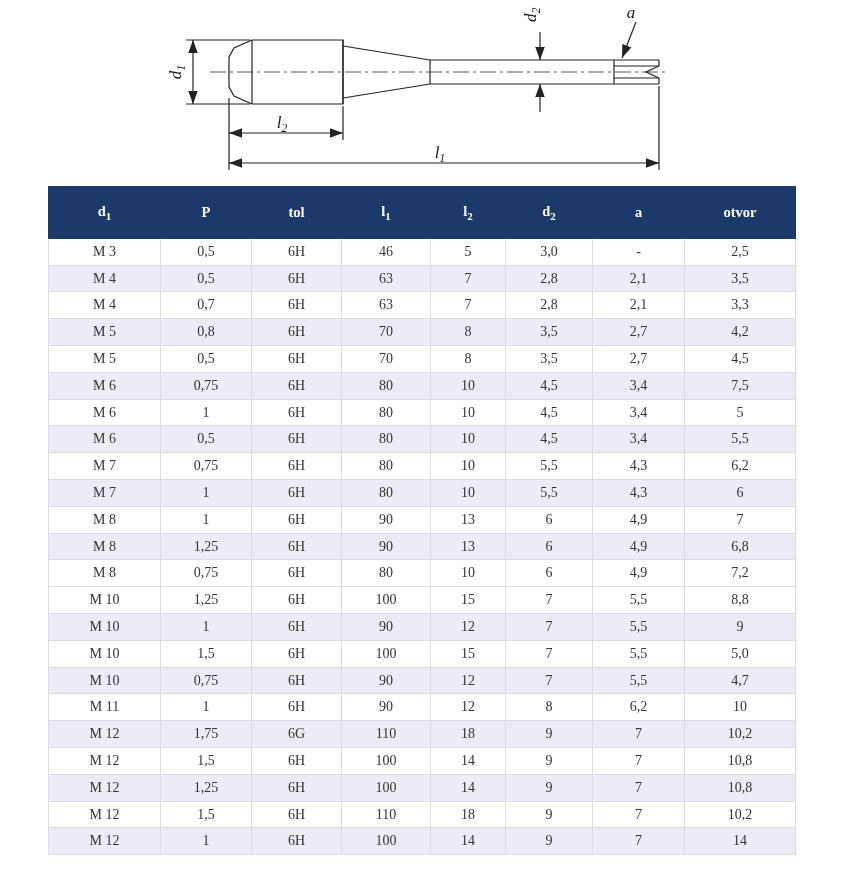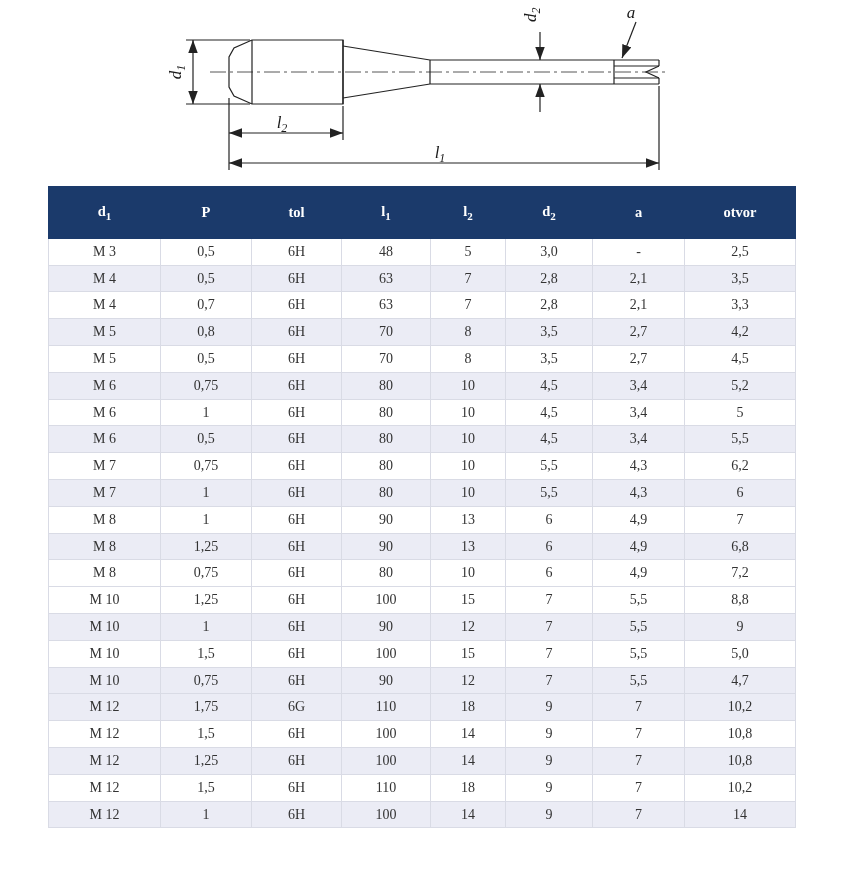--- a/index.html
+++ b/index.html
@@ -132,21 +132,21 @@
           <th><span>d</span><sub>2</sub></th>
           <th><span>a</span></th>
           <th><span>otvor</span></th>
         </tr>
     </thead>
     <tbody>
         <tr>
           <td>M 3</td>
           <td>0,5</td>
           <td>6H</td>
-          <td>48</td>
+          <td>46</td>
           <td>5</td>
           <td>3,0</td>
           <td>-</td>
           <td>2,5</td>
         </tr>
         <tr class="alt">
           <td>M 4</td>
           <td>0,5</td>
           <td>6H</td>
           <td>63</td>
@@ -186,21 +186,21 @@
           <td>4,5</td>
         </tr>
         <tr class="alt">
           <td>M 6</td>
           <td>0,75</td>
           <td>6H</td>
           <td>80</td>
           <td>10</td>
           <td>4,5</td>
           <td>3,4</td>
-          <td>5,2</td>
+          <td>7,5</td>
         </tr>
         <tr>
           <td>M 6</td>
           <td>1</td>
           <td>6H</td>
           <td>80</td>
           <td>10</td>
           <td>4,5</td>
           <td>3,4</td>
           <td>5</td>
@@ -298,20 +298,30 @@
         <tr class="alt">
           <td>M 10</td>
           <td>0,75</td>
           <td>6H</td>
           <td>90</td>
           <td>12</td>
           <td>7</td>
           <td>5,5</td>
           <td>4,7</td>
         </tr>
+        <tr>
+          <td>M 11</td>
+          <td>1</td>
+          <td>6H</td>
+          <td>90</td>
+          <td>12</td>
+          <td>8</td>
+          <td>6,2</td>
+          <td>10</td>
+        </tr>
         <tr class="alt">
           <td>M 12</td>
           <td>1,75</td>
           <td>6G</td>
           <td>110</td>
           <td>18</td>
           <td>9</td>
           <td>7</td>
           <td>10,2</td>
         </tr>

